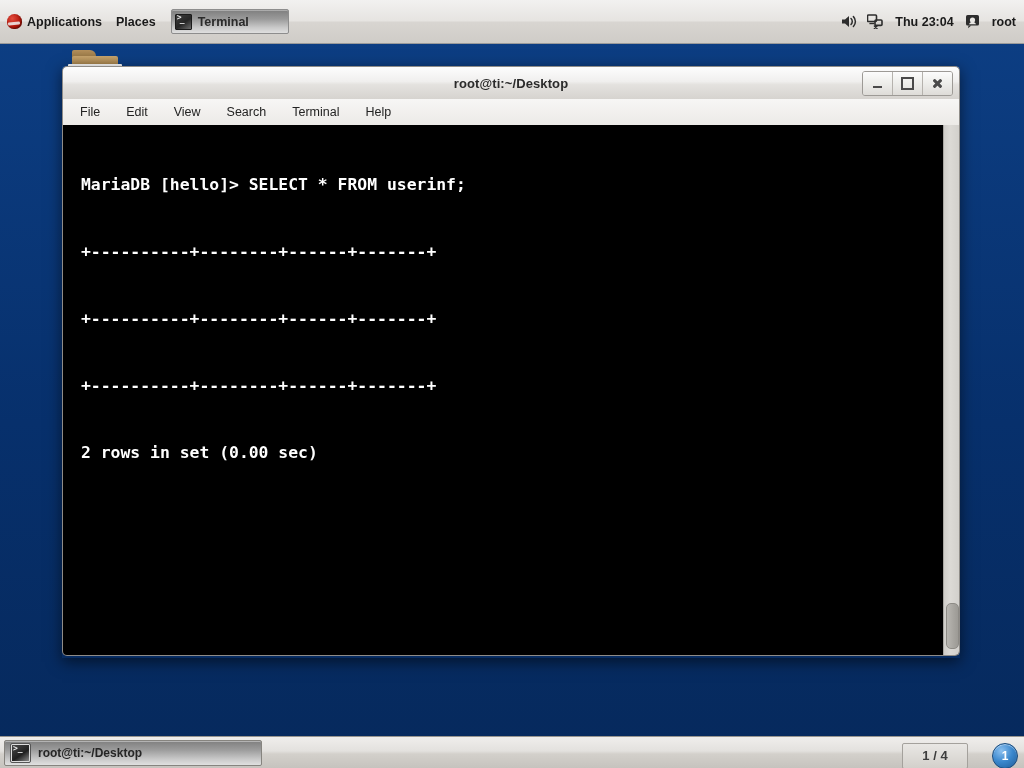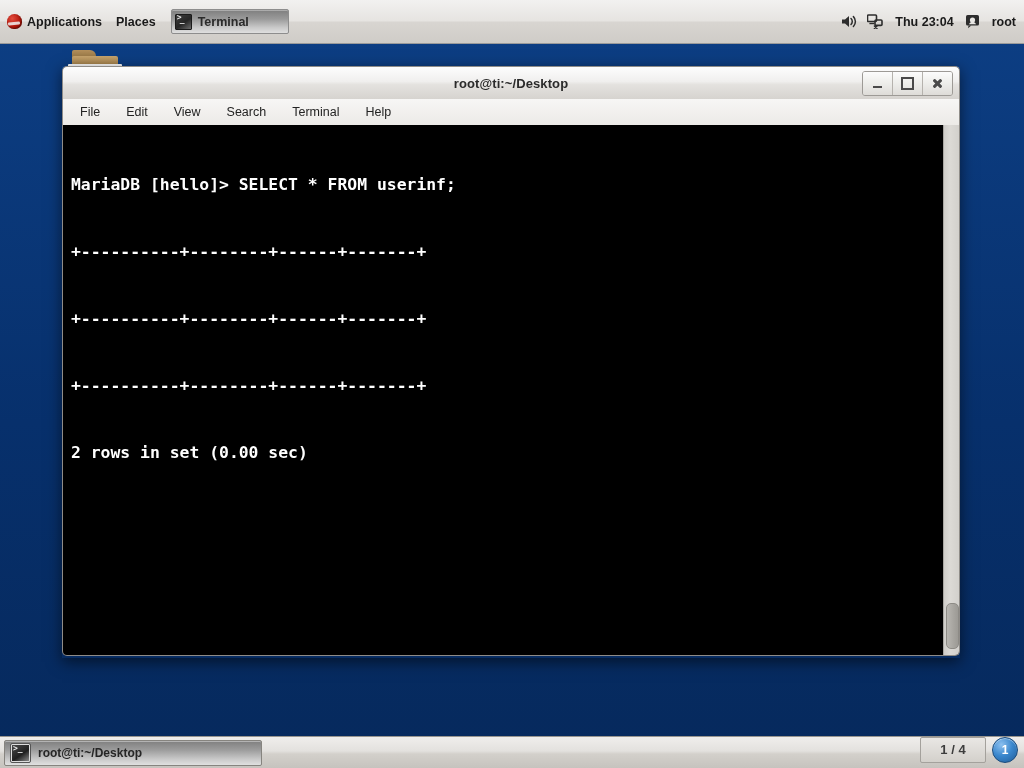--- a/index.html
+++ b/index.html
@@ -248,21 +248,21 @@
     background: #000;
     border: 1px solid #8f8c88;
     border-top: none;
     border-radius: 0 0 5px 5px;
     box-sizing: border-box;
     display: flex;
     overflow: hidden;
   }
   #term-text {
     flex: 1 1 auto;
-    padding: 4px 0 0 8px;
+    padding: 4px 0 0 18px;
     font-family: "DejaVu Sans Mono", "Liberation Mono", monospace;
     font-size: 16.4px;
     line-height: 22.35px;
     color: #ffffff;
     font-weight: bold;
     white-space: pre;
     letter-spacing: 0px;
     position: relative;
     overflow: hidden;
   }
@@ -342,22 +342,22 @@
     content: ">_";
     position: absolute;
     left: 1px; top: -1px;
     font-family: "DejaVu Sans Mono", monospace;
     font-size: 8px;
     color: #ececec;
   }
   #bottom-right {
     margin-left: auto;
     display: flex;
-    align-items: flex-start;
-    gap: 6px;
+    align-items: flex-end;
+    gap: 24px;
     padding-right: 6px;
     height: 32px;
   }
   #workspace-switcher {
     width: 64px;
     height: 24px;
     background: linear-gradient(180deg,#e9e7e4,#d3d0cb);
     border: 1px solid #a4a19c;
     border-radius: 2px;
     display: flex;

